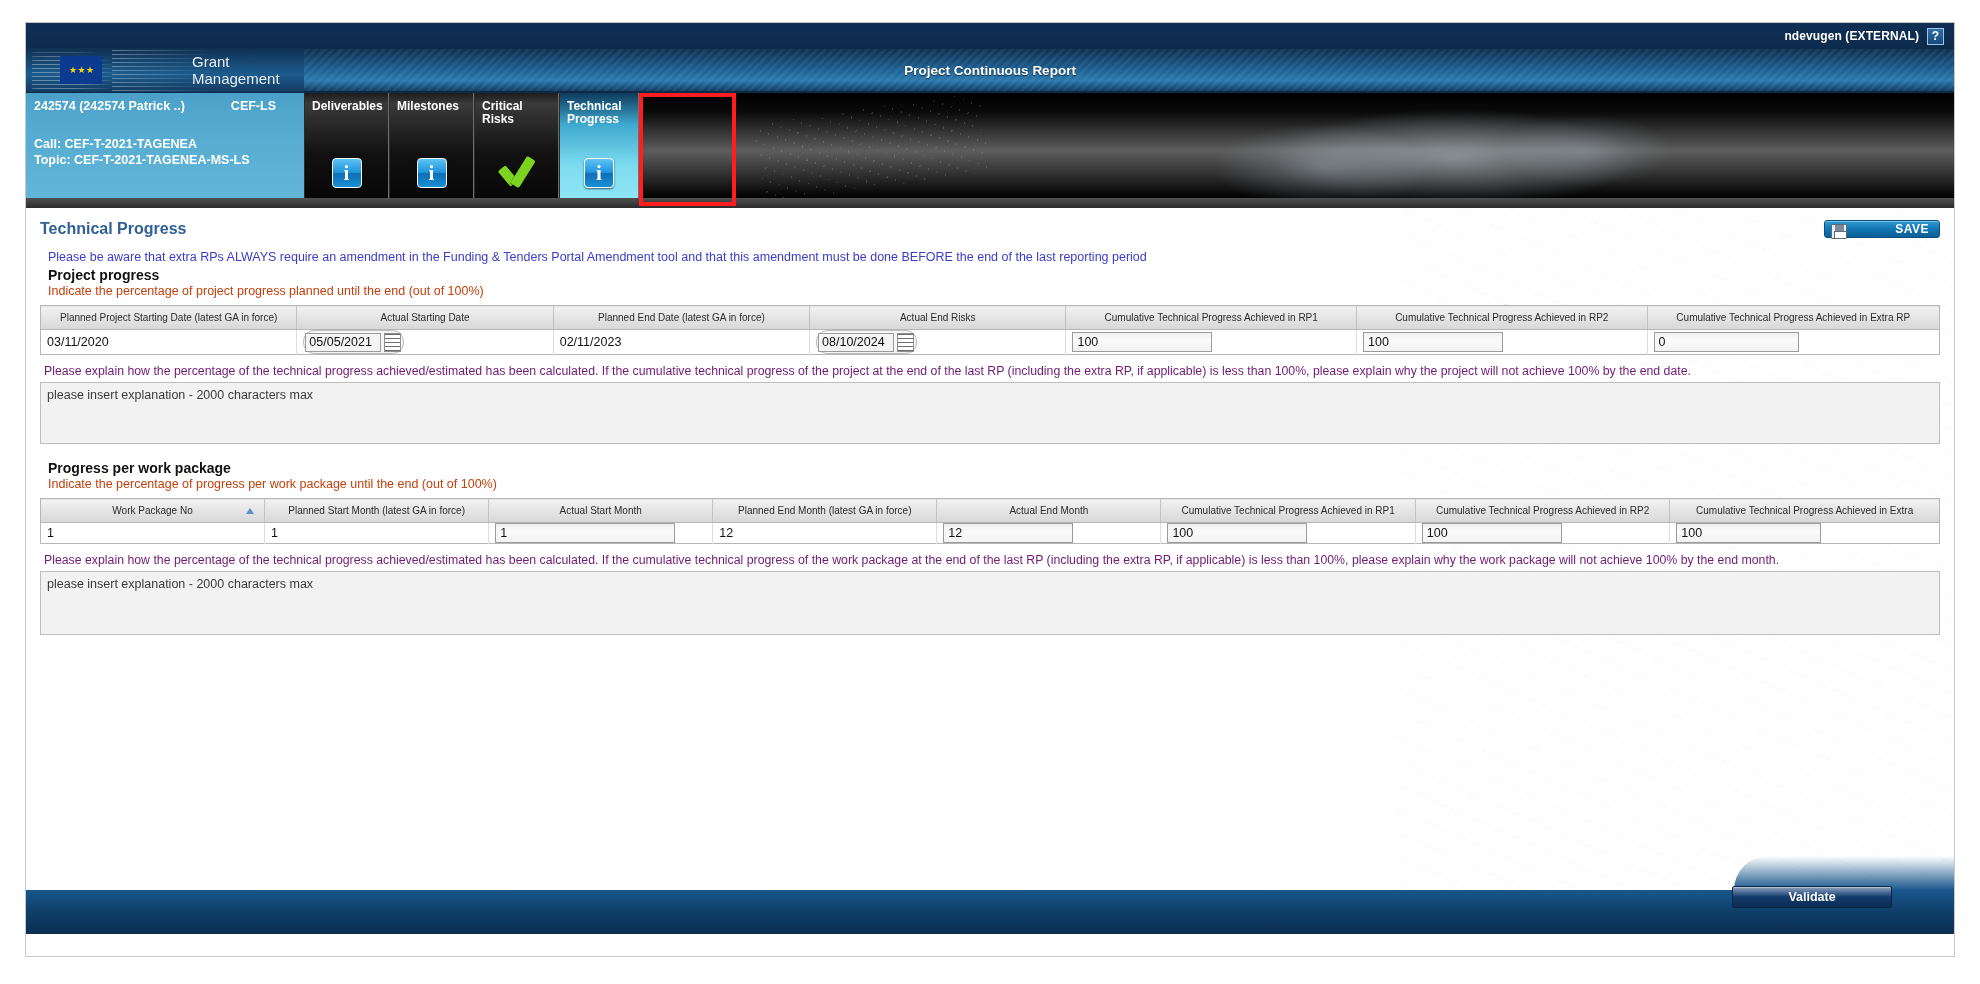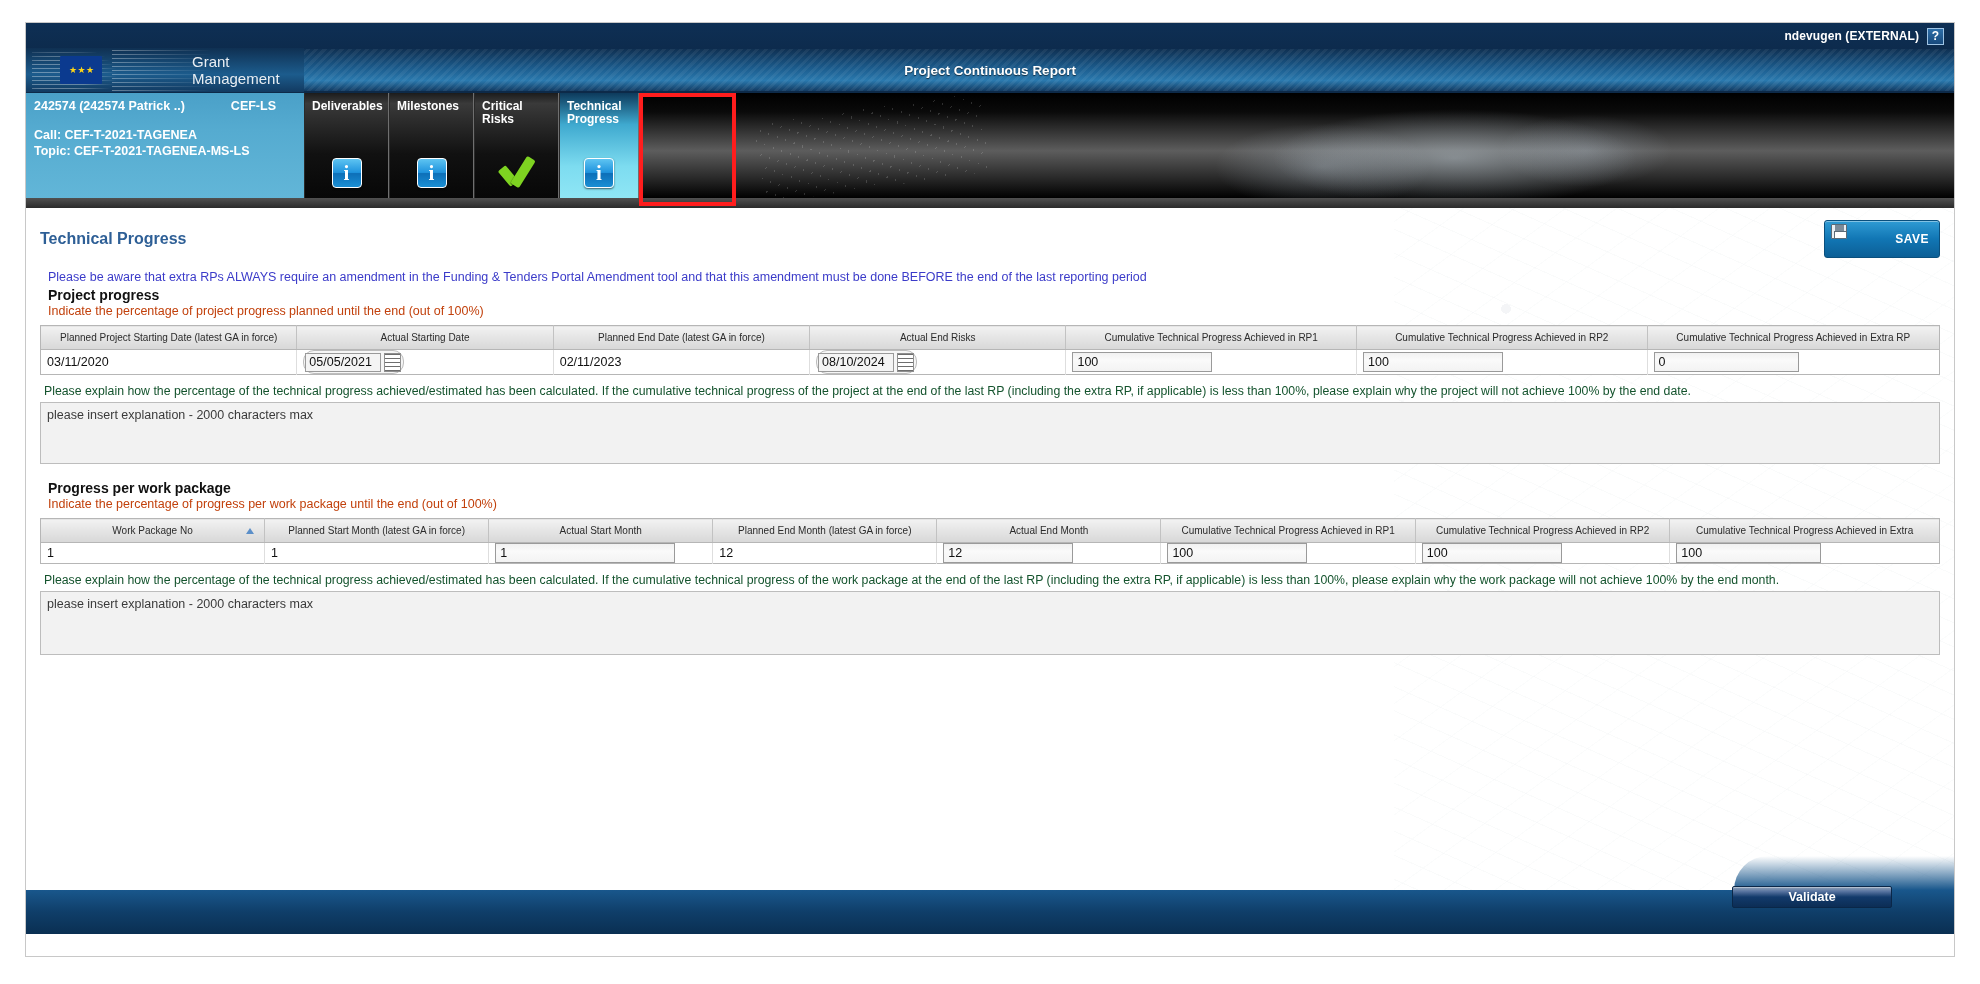--- a/index.html
+++ b/index.html
@@ -119,21 +119,21 @@
   .projinfo {
     width: 278px; height: 105px;
     background: linear-gradient(to bottom,#4aa0c8 0%, #55abd0 35%, #62b6d8 100%);
     color: #ffffff;
     padding: 6px 8px 0 8px;
     font-size: 12.5px; font-weight: bold;
     position: relative;
     flex: 0 0 278px;
   }
   .projinfo .line1 { display:flex; justify-content: space-between; padding-right:20px;}
-  .projinfo .call { margin-top: 15px; }
+  .projinfo .call { margin-top: 24px; }
   .projinfo .topic { margin-top: 2px; }
 
   .tabs {
     display: flex;
     position: relative;
     z-index: 3;
   }
   .tab {
     width: 80px; height: 105px;
     background: linear-gradient(to bottom, #1c1c1c 0%, #3a3a3a 10%, #111 58%, #070707 100%);
@@ -228,21 +228,21 @@
   .pagetitle-row {
     display:flex; align-items:center; justify-content: space-between;
     padding: 12px 14px 0 14px;
     position: relative; z-index: 2;
   }
   .pagetitle {
     color: #2e5f96;
     font-size: 16px; font-weight: bold;
   }
   .save-btn {
-    width: 116px; height: 38px;
+    width: 116px; height: 18px;
     background: linear-gradient(to bottom,#2f9bd4 0%, #1176b4 50%, #0c5f96 100%);
     border: 1px solid #0a4f7d;
     border-radius: 3px;
     display:flex; align-items:center; justify-content: flex-end;
     padding-right: 10px;
     color:#ffffff; font-size: 12px; font-weight: bold;
     letter-spacing: .5px;
     cursor: pointer;
     position: relative;
     box-shadow: inset 0 1px 0 rgba(255,255,255,.4);
@@ -357,21 +357,21 @@
     border: 1px solid #8f8f8f;
     background:
       repeating-linear-gradient(to bottom, #6e6e6e 0 1px, #fff 1px 4px),
       #fff;
     background-size: 100% 4px;
     cursor: pointer;
   }
 
   .explain {
     font-size: 12.3px;
-    color: #14532d;
+    color: #701a75;
     margin: 9px 0 4px 4px;
   }
   textarea.expl {
     width: 100%;
     height: 62px;
     border: 1px solid #bdbdbd;
     background: #f2f2f2;
     resize: none;
     font-size: 12.5px;
     color: #3a3a3a;

